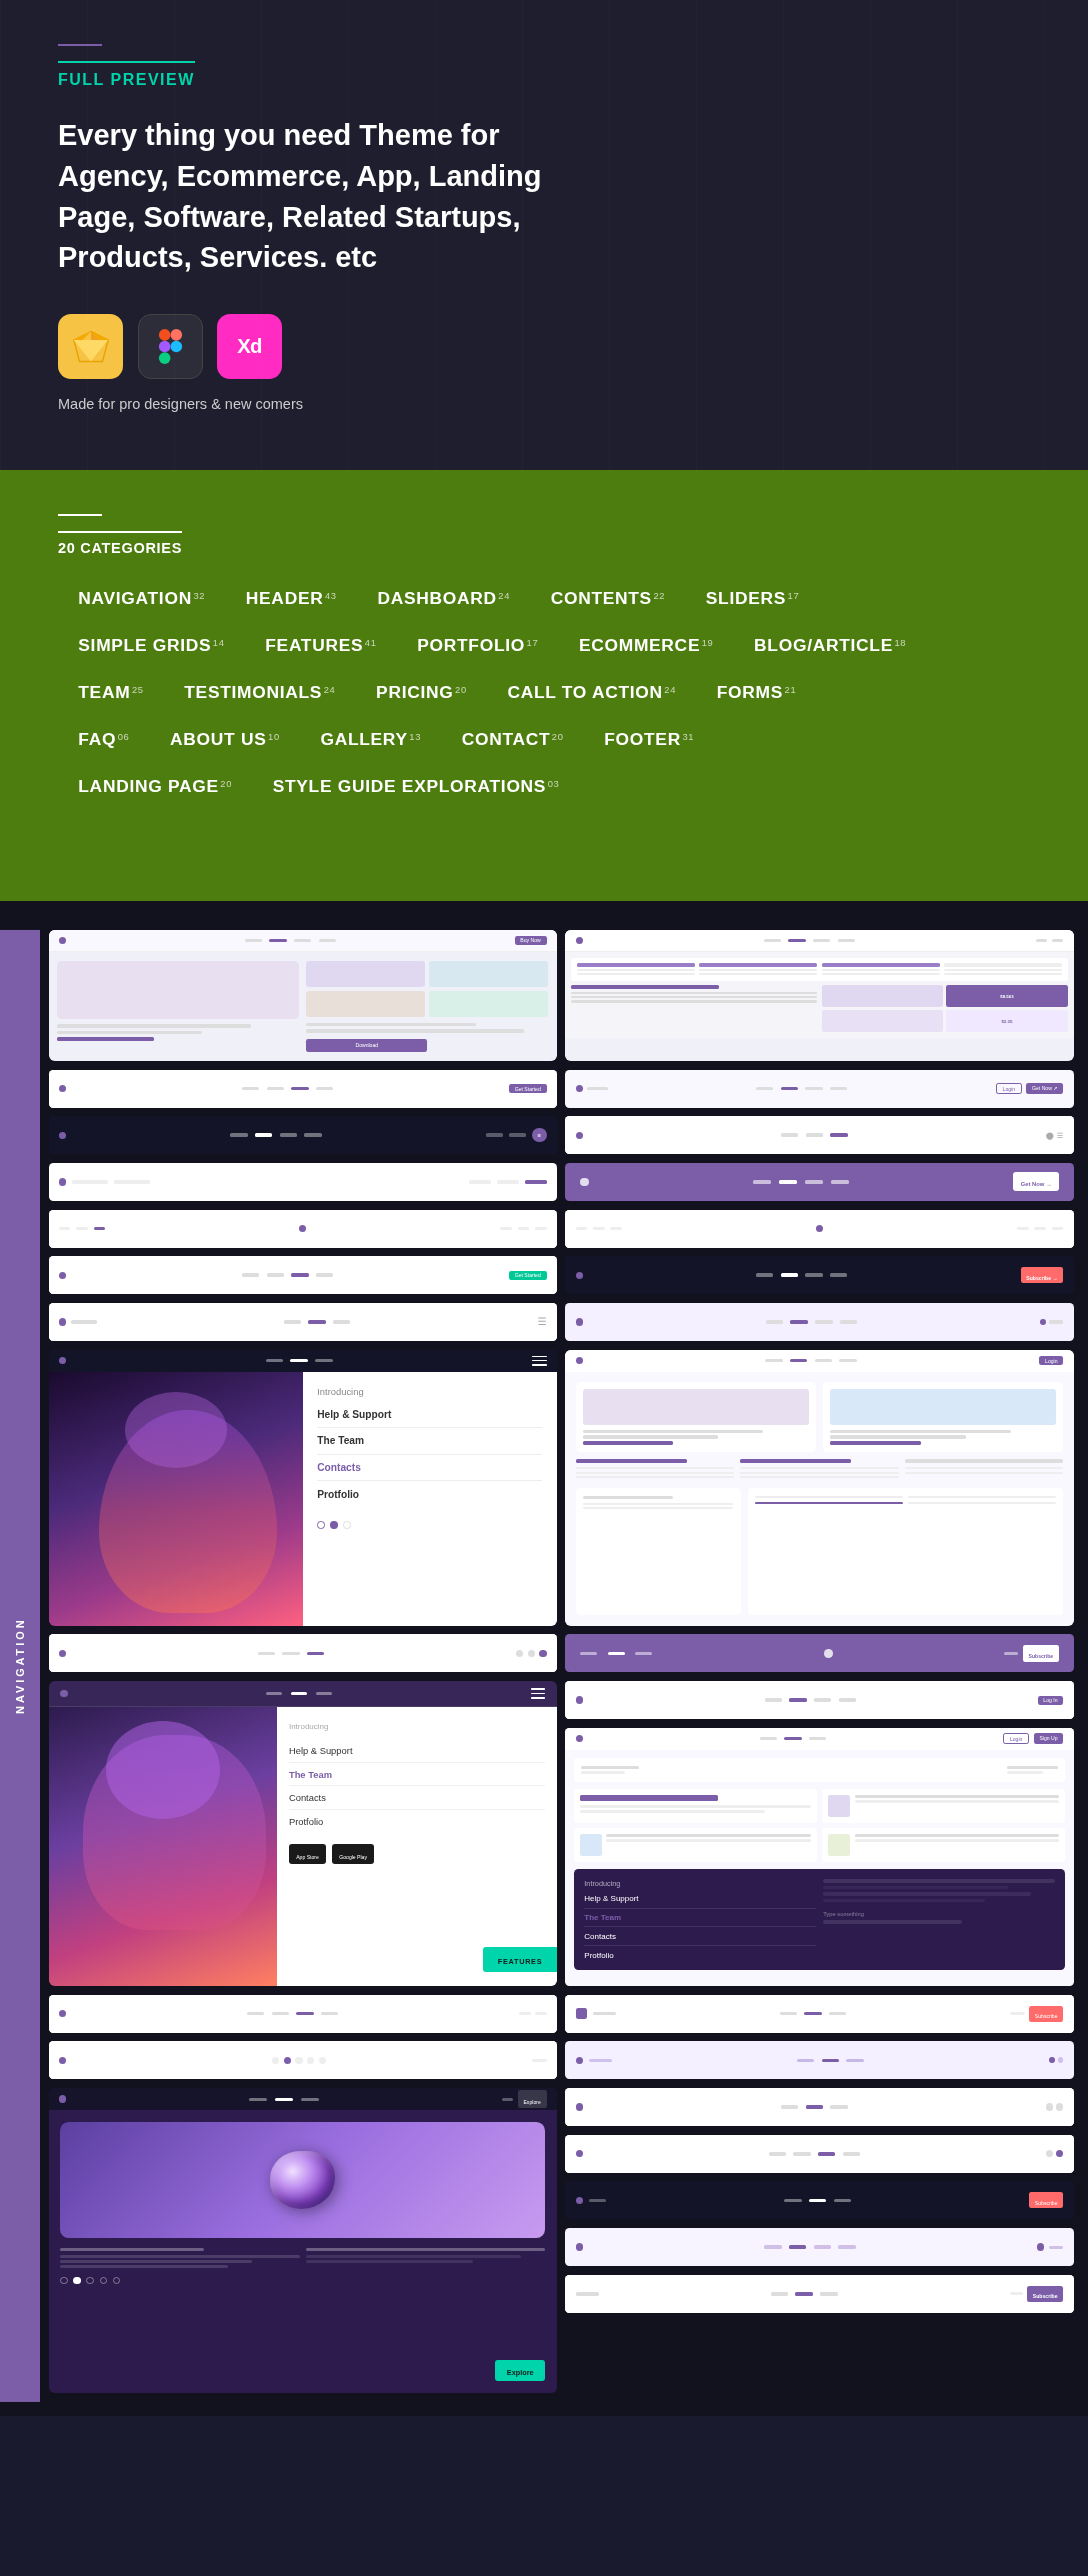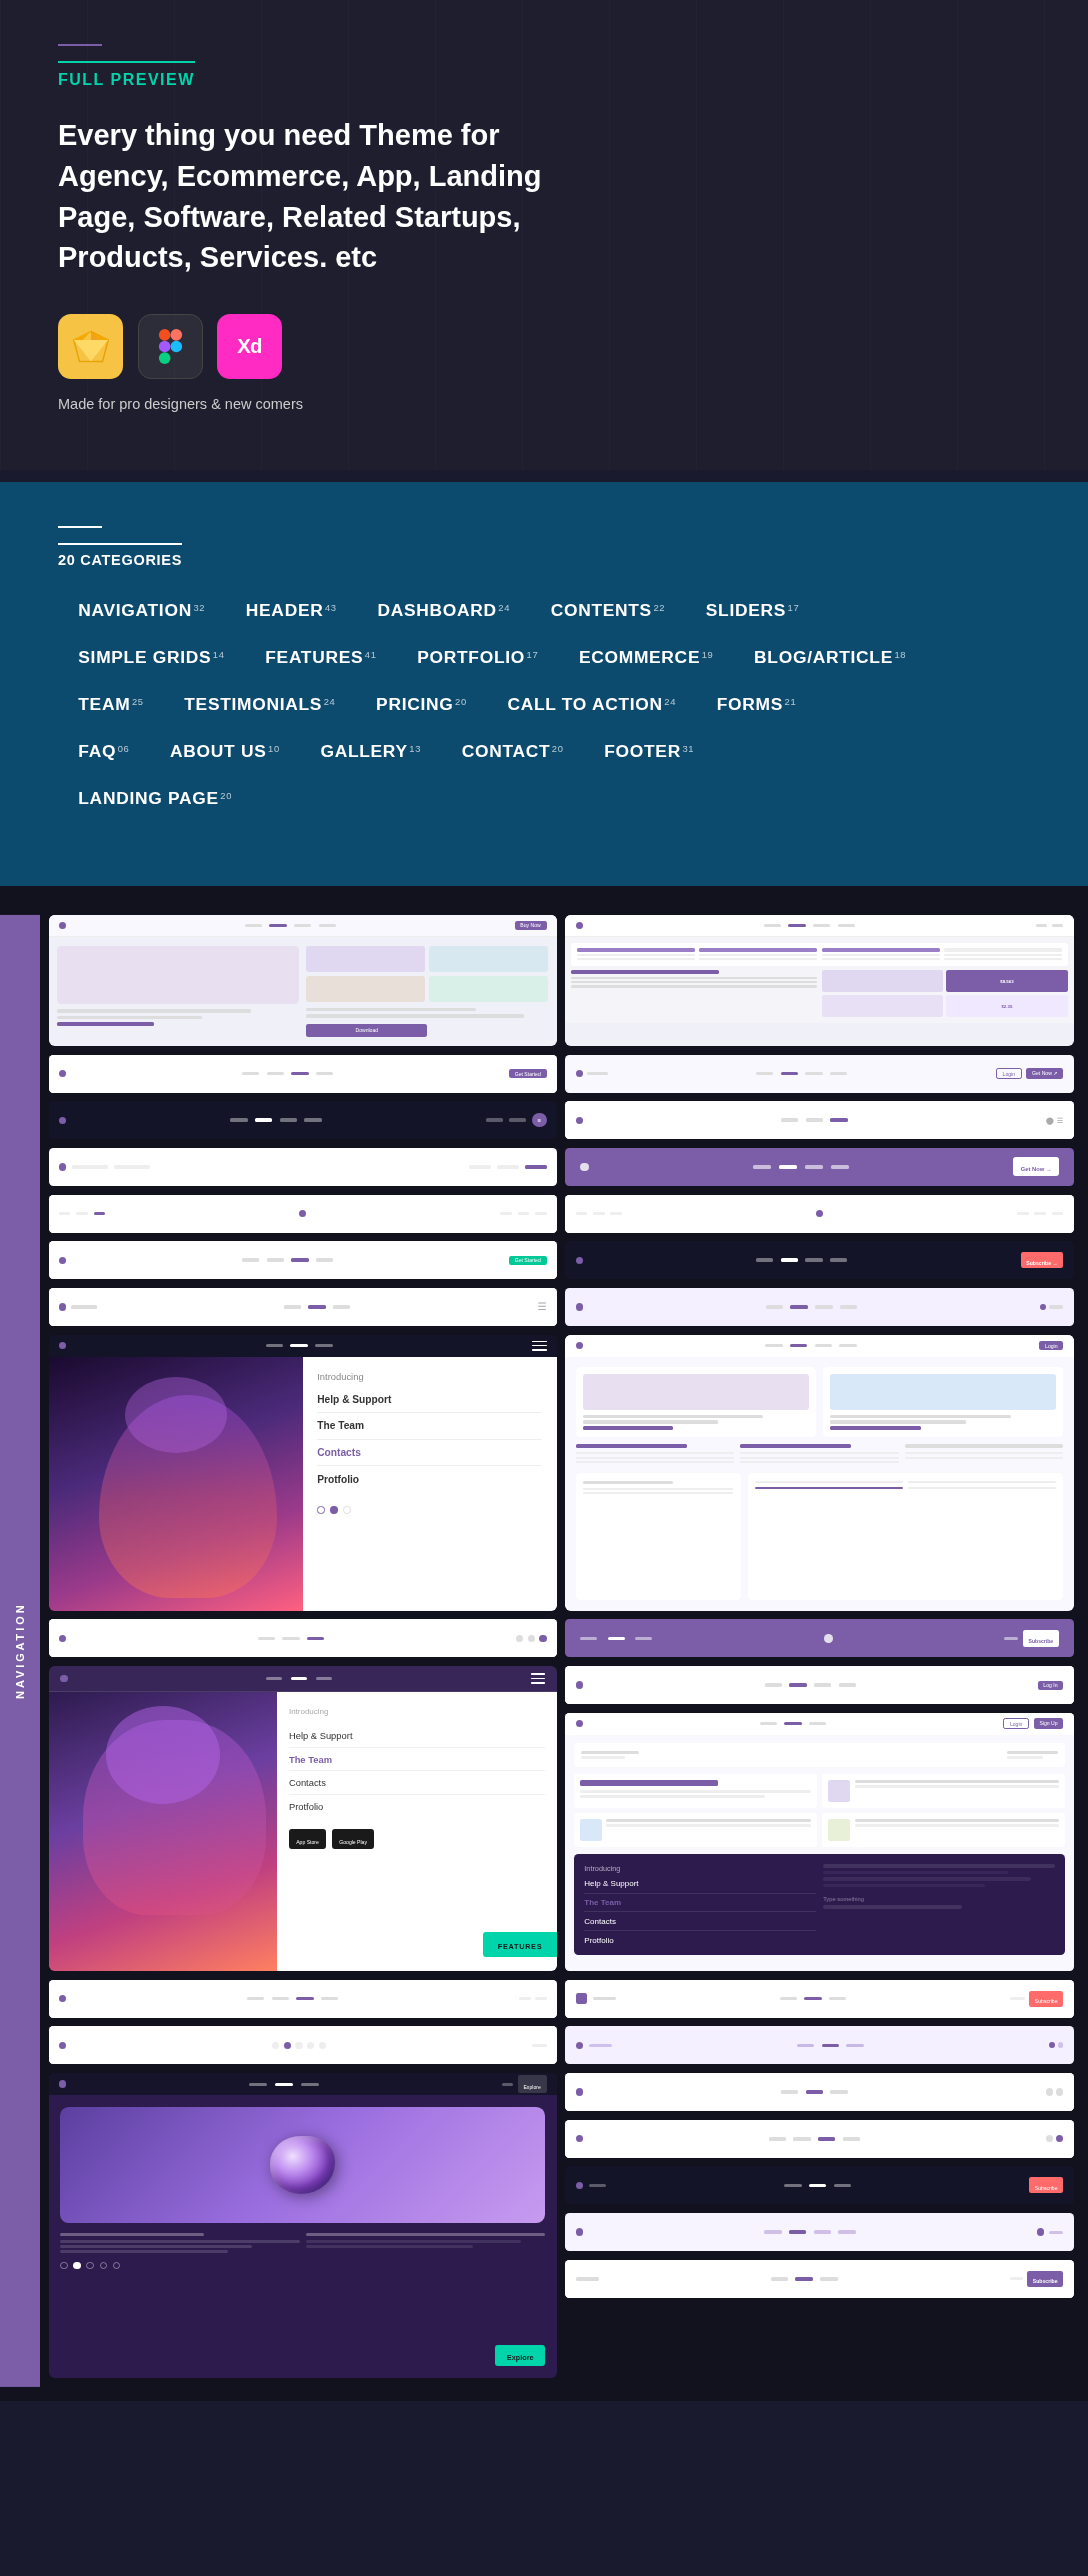--- a/index.html
+++ b/index.html
@@ -69,24 +69,23 @@
     .tool-icon.figma { background: #2d2d3a; border: 0.7px solid #444; }
     .tool-icon.xd { background: #ff2bc2; }
     .made-for-text {
       color: #cccccc;
       font-size: 14.5px;
       margin-top: 5.8px;
     }
 
     
     .section-categories {
-      background: #0c4a6e;
-      padding: 44px 58px 62px 58px;
+      background: #4d7c0f;
+      padding: 44px 58px 89px 58px;
       min-height: 377px;
-      margin-top: 12px;
     }
     .categories-label {
       color: #ffffff;
       font-size: 14.5px;
       font-weight: 600;
       letter-spacing: 0.7px;
       border-top: 2.2px solid #ffffff;
       padding-top: 7.3px;
       display: inline-block;
       margin-bottom: 20.3px;
@@ -286,20 +285,21 @@
     <div class="cat-item">FAQ<sup>06</sup></div>
     <div class="cat-item">ABOUT US<sup>10</sup></div>
     <div class="cat-item">GALLERY<sup>13</sup></div>
     <div class="cat-item">CONTACT<sup>20</sup></div>
     <div class="cat-item">FOOTER<sup>31</sup></div>
   </div>
 
   
   <div class="cat-row">
     <div class="cat-item">LANDING PAGE<sup>20</sup></div>
+    <div class="cat-item">STYLE GUIDE EXPLORATIONS<sup>03</sup></div>
   </div>
 </section>
 
 <section style="background:#12121e; padding: 29px 0 14.5px 0; display:flex;">
   <div class="vertical-nav-label">
     <span>Navigation</span>
   </div>
 
   <div style="flex:1; padding: 0 14.5px 0 8.7px;">
 

